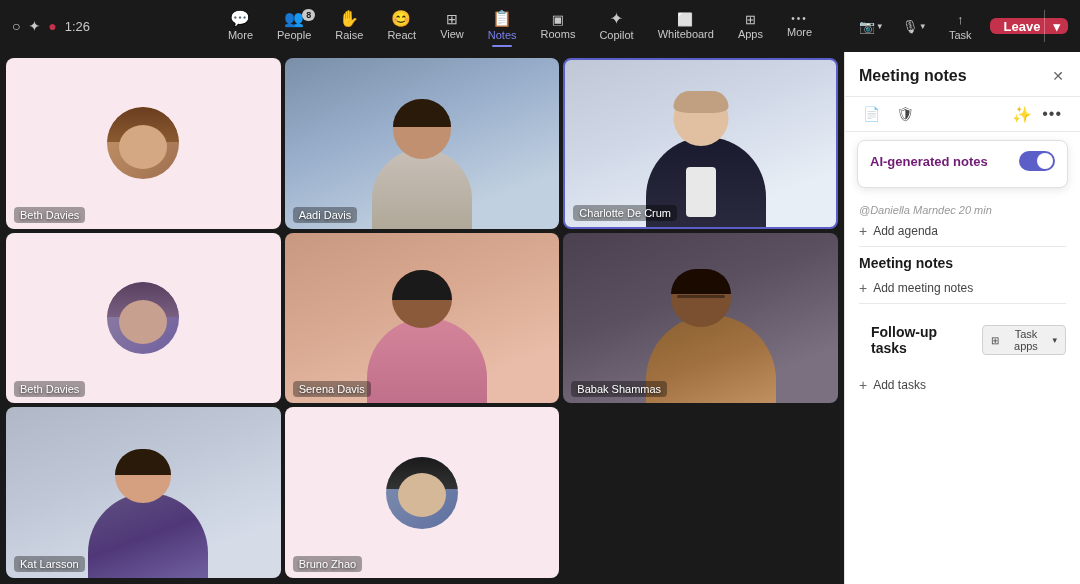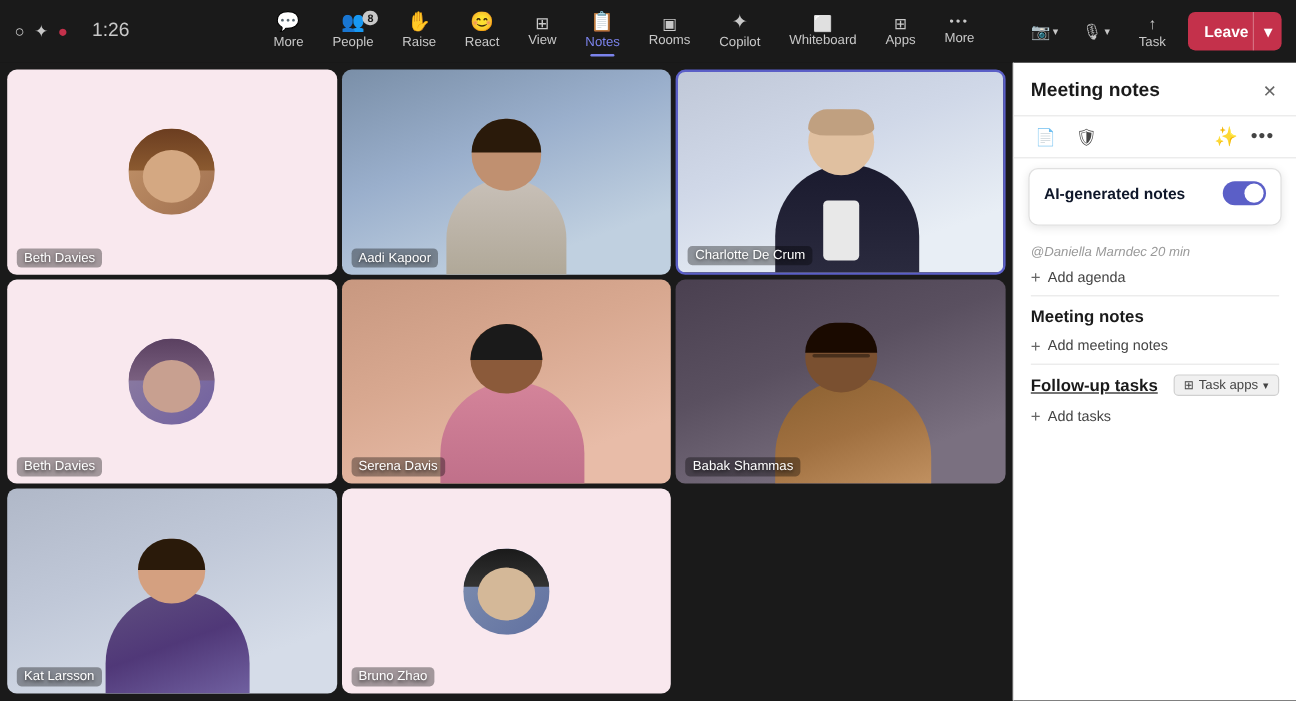--- a/index.html
+++ b/index.html
@@ -82,21 +82,21 @@
       padding: 1px 4px;
       border-radius: 8px;
       font-weight: bold;
     }
 
     .leave-btn {
       background: #c4314b;
       color: white;
       border: none;
       padding: 0 0 0 14px;
-      height: 32px;
+      height: 16px;
       border-radius: 6px;
       display: flex;
       align-items: center;
       gap: 0;
       cursor: pointer;
       font-size: 13px;
       font-weight: 600;
     }
     .leave-btn-text { padding-right: 4px; }
     .leave-btn-divider {
@@ -107,22 +107,21 @@
     .leave-btn-arrow {
       padding: 0 8px;
       height: 32px;
       display: flex;
       align-items: center;
       cursor: pointer;
     }
 
     .timer {
       color: #c8c8c8;
-      font-size: 16px;
-      margin-left: 12px;
+      font-size: 13px;
     }
 
     
     .main-area {
       flex: 1;
       display: flex;
       overflow: hidden;
     }
 
     
@@ -242,21 +241,21 @@
     }
     .ai-tooltip-header {
       display: flex;
       align-items: center;
       justify-content: space-between;
       margin-bottom: 6px;
     }
     .ai-toggle-label {
       font-size: 13px;
       font-weight: 600;
-      color: #0f172a;
+      color: #701a75;
     }
     .toggle-switch {
       width: 36px;
       height: 20px;
       background: #5b5fc7;
       border-radius: 10px;
       position: relative;
       cursor: pointer;
     }
     .toggle-knob {
@@ -460,21 +459,21 @@
         <div style="width:100px;position:relative;">
 
           <div style="width:100px;height:80px;background:linear-gradient(180deg,#c8c0b8,#b0a898);border-radius:50px 50px 0 0;margin:0 auto;"></div>
 
           <div style="width:58px;height:60px;background:#c09070;border-radius:50%;position:absolute;top:-50px;left:50%;transform:translateX(-50%);">
 
             <div style="position:absolute;top:0;left:0;right:0;height:28px;background:#2a1a0a;border-radius:29px 29px 0 0;"></div>
           </div>
         </div>
       </div>
-      <span class="participant-name">Aadi Kapoor</span>
+      <span class="participant-name">Aadi Davis</span>
     </div>
 
     <div class="video-cell active-speaker" style="background:linear-gradient(160deg,#c0c8d8 0%,#d0d8e8 40%,#e8eef5 80%);">
 
       <div style="position:absolute;bottom:0;left:0;right:0;height:90%;display:flex;align-items:flex-end;justify-content:center;">
         <div style="width:110px;position:relative;">
 
           <div style="width:120px;height:90px;background:linear-gradient(180deg,#1a1a2e,#2a2a3e);border-radius:60px 60px 0 0;margin:0 auto;"></div>
 
           <div style="position:absolute;bottom:10px;left:50%;transform:translateX(-50%);width:30px;height:50px;background:#e8e8e8;border-radius:4px;"></div>
@@ -601,21 +600,21 @@
       <div class="notes-section-title">Meeting notes</div>
 
       <div class="add-item-row">
         <span class="add-plus">+</span>
         <span>Add meeting notes</span>
       </div>
 
       <div class="divider"></div>
 
       <div class="follow-up-header">
-        <span class="notes-section-title" style="margin:0;text-decoration:underline;">Follow-up tasks</span>
+        <span class="notes-section-title" style="margin:12px;">Follow-up tasks</span>
         <button class="task-apps-btn">
           <span style="font-size:10px;">⊞</span>
           <span>Task apps</span>
           <span style="font-size:9px;">▾</span>
         </button>
       </div>
 
       <div class="add-item-row">
         <span class="add-plus">+</span>
         <span>Add tasks</span>

